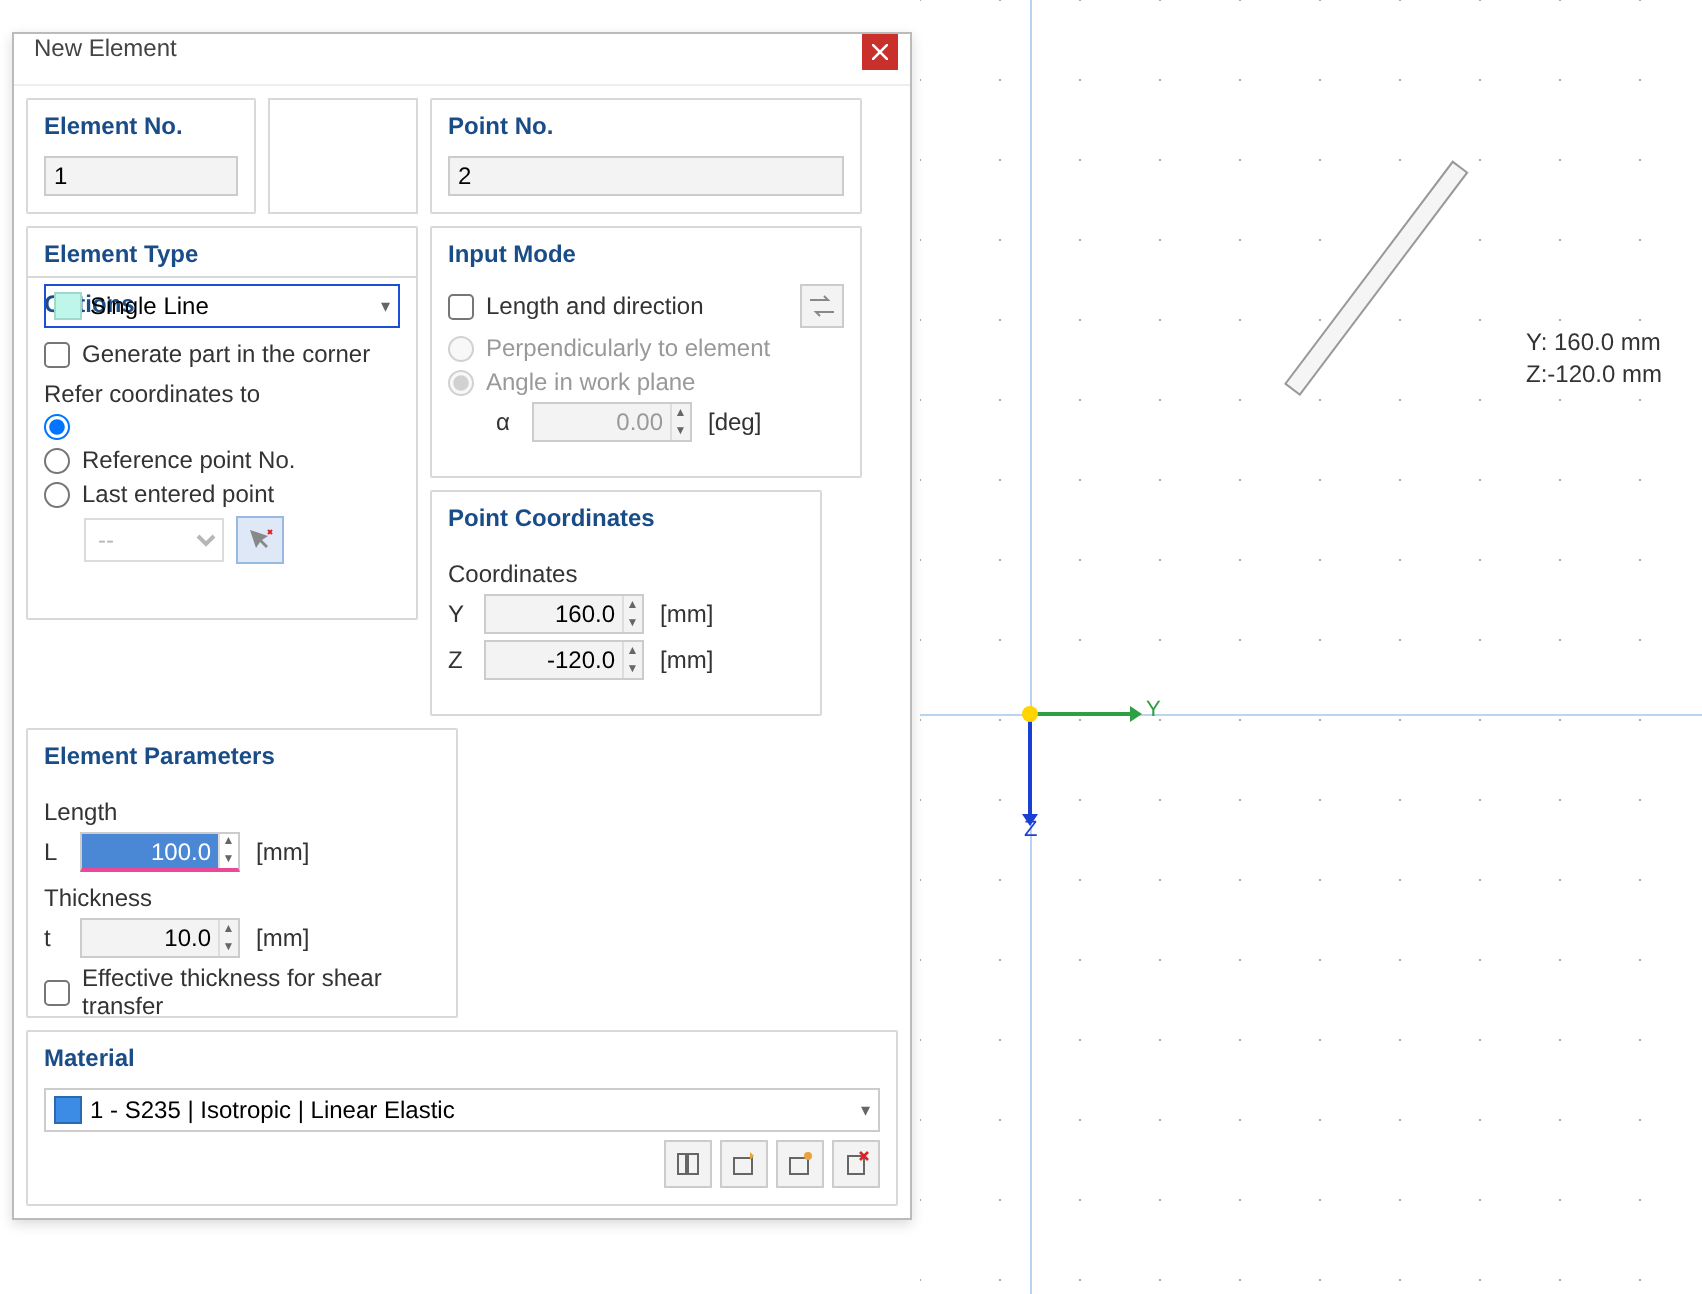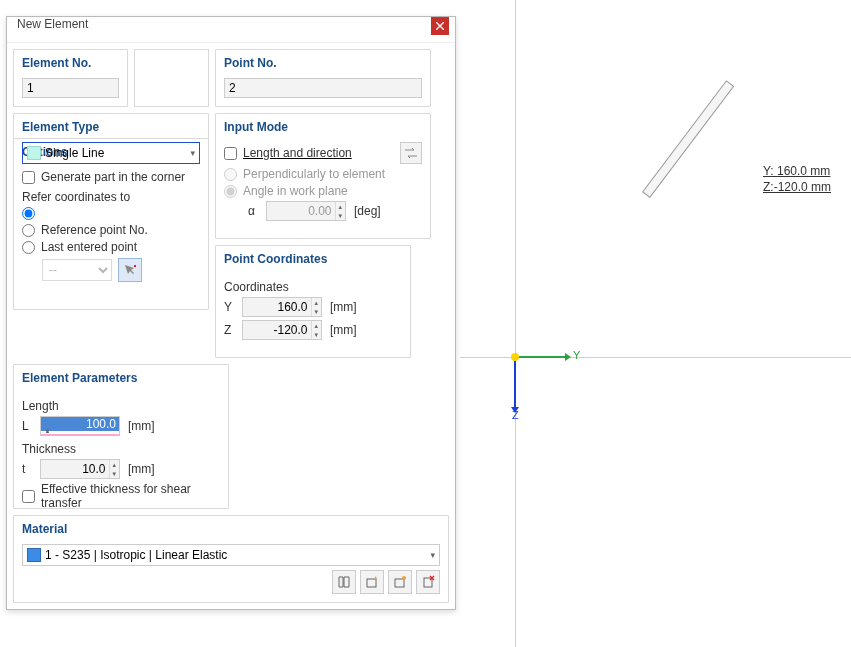--- a/index.html
+++ b/index.html
@@ -9,21 +9,21 @@
 .viewport { position: absolute; left: 460px; top: 0; right: 0; bottom: 0; background:
   radial-gradient(circle, #aaa 0.5px, transparent 0.5px);
   background-size: 40px 40px; background-position: 20px 20px; }
 .viewport .blue-line-h { position: absolute; top: 357px; left: 0; right: 0; border-top: 1px solid #b8d4f0; }
 .viewport .blue-line-v { position: absolute; top: 0; bottom: 0; left: 55px; border-left: 1px solid #b8d4f0; }
 
 
 .elem3d { position: absolute; left: 190px; top: 188px; width: 112px; height: 120px; }
 .elem3d .bar { position: absolute; left: 0; top: 0; width: 140px; height: 10px; border: 1px solid #999; background: #f5f5f5; transform: rotate(-53deg); transform-origin: 0 100%; }
 
-.coord-readout { position: absolute; right: 20px; top: 163px; font-family: "Consolas", monospace; color: #333; line-height: 16px; font-size: 12px; text-align: left; text-decoration: underline; }
+.coord-readout { position: absolute; right: 20px; top: 163px; font-family: "Consolas", monospace; color: #333; line-height: 16px; font-size: 12px; text-align: left; }
 
 
 .axis-gizmo { position: absolute; left: 55px; top: 357px; }
 .axis-gizmo .origin { position: absolute; left: -4px; top: -4px; width: 8px; height: 8px; background: #ffd400; border-radius: 50%; }
 .axis-gizmo .y-arrow { position: absolute; left: 0; top: -1px; width: 50px; height: 2px; background: #2ea043; }
 .axis-gizmo .y-arrow::after { content: ""; position: absolute; right: -6px; top: -3px; border-left: 6px solid #2ea043; border-top: 4px solid transparent; border-bottom: 4px solid transparent; }
 .axis-gizmo .y-lbl { position: absolute; left: 58px; top: -8px; color: #2ea043; font-size: 11px; }
 .axis-gizmo .z-arrow { position: absolute; top: 0; left: -1px; height: 50px; width: 2px; background: #1a3fd4; }
 .axis-gizmo .z-arrow::after { content: ""; position: absolute; bottom: -6px; left: -3px; border-top: 6px solid #1a3fd4; border-left: 4px solid transparent; border-right: 4px solid transparent; }
 .axis-gizmo .z-lbl { position: absolute; top: 52px; left: -3px; color: #1a3fd4; font-size: 11px; }
@@ -136,21 +136,21 @@
            <span class="color-swatch"></span>
            <span>Single Line</span>
            <span style="position:absolute; right:4px; font-size:9px; color:#666;">▾</span>
         </div>
       </div>
     </div>
 
     <div class="panel inputmode-panel" style="height:126px">
       <div class="panel-hdr">Input Mode</div>
       <div class="panel-body">
-        <div style="display:flex; align-items:center;text-decoration:underline;">
+        <div style="display:flex; align-items:center;">
           <label class="chk" style="flex:1;">
             <input type="checkbox" style="">
               <span>Length and direction</span>
           </label>
           <span class="toggle-btn">
             <svg width="14" height="12" viewBox="0 0 14 12">
                 <path d="M1 3 h9 l-2 -2 M13 9 h-9 l2 2" stroke="#888" fill="none" stroke-width="1"></path>
               </svg>
           </span>
         </div>
@@ -237,21 +237,21 @@
         </div>
       </div>
     </div>
 
     <div class="panel elemparams-panel" style="height:145px">
       <div class="panel-hdr">Element Parameters</div>
       <div class="panel-body">
         <div class="subhdr">Length</div>
         <div class="num-row">
           <span class="lbl">L</span>
-          <div class="spinner white" style="border-bottom:2px solid #f9a8d4;flex-direction:column;">
+          <div class="spinner white" style="border-bottom:2px solid #ec4899;">
             <input class="sel" value="100.0" style="">
             <div class="arrows">
                 <span>▲</span>
                 <span>▼</span>
               </div>
           </div>
           <span class="unit">[mm]</span>
         </div>
         <div class="subhdr">Thickness</div>
         <div class="num-row">

